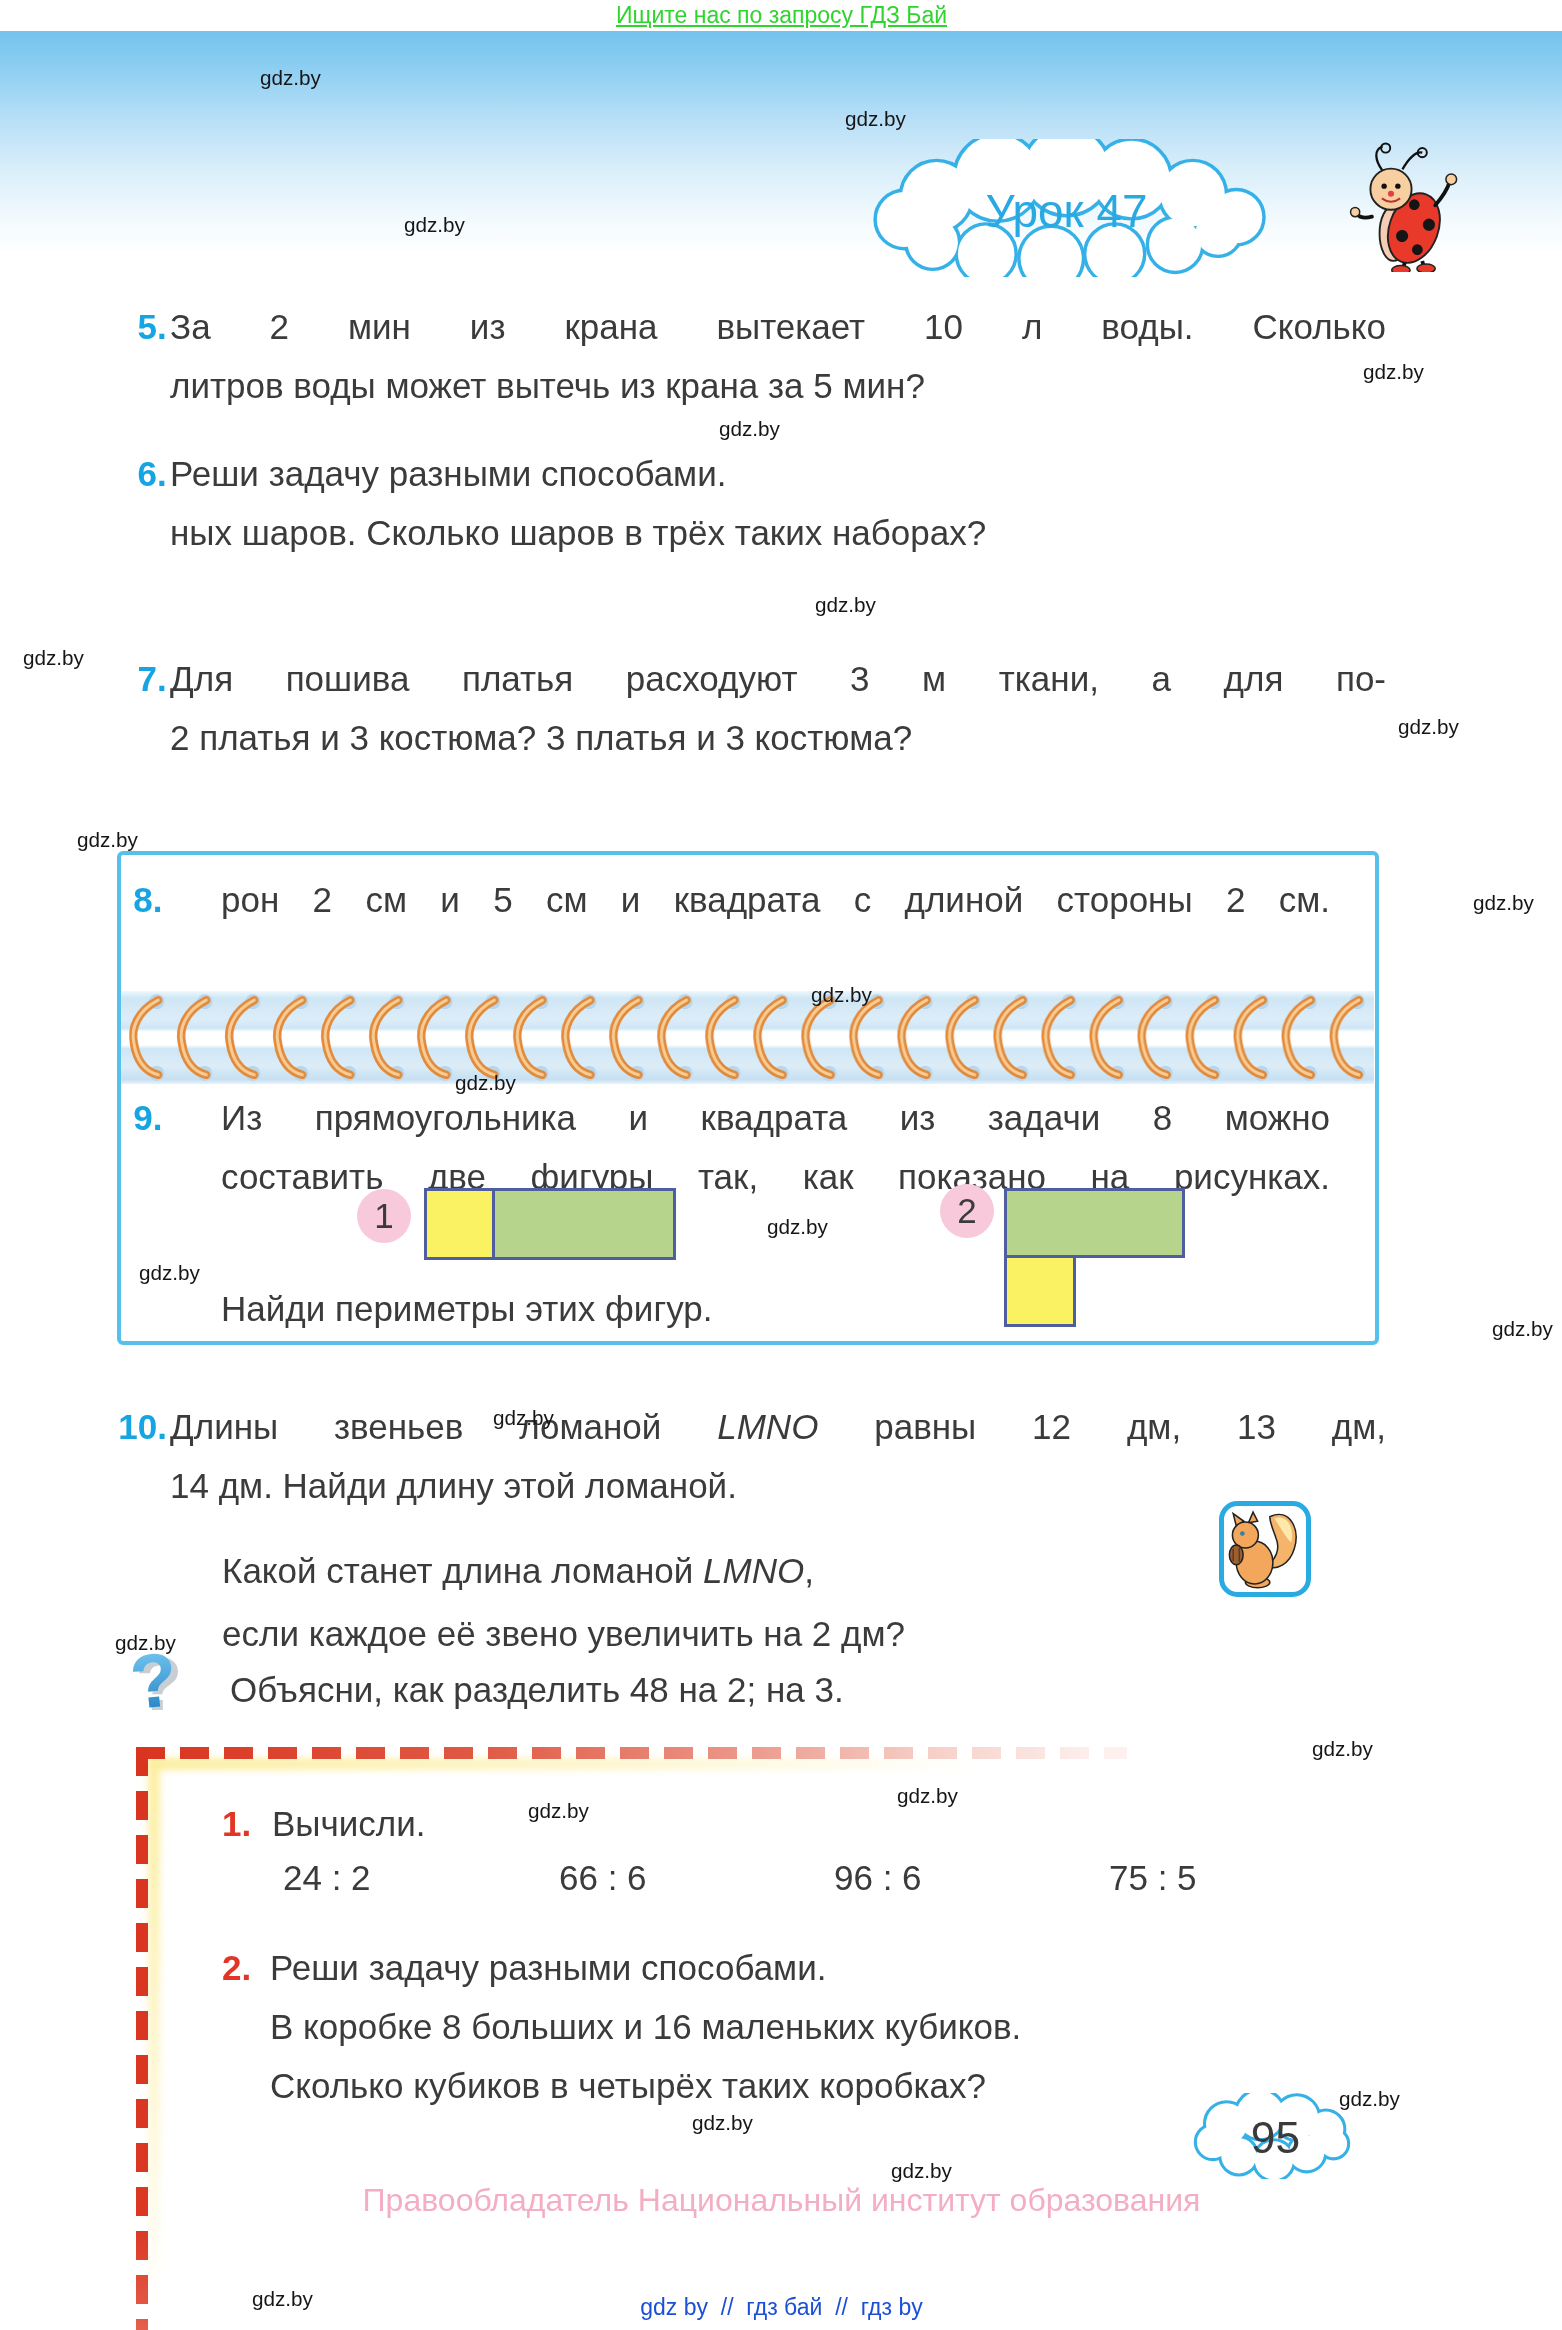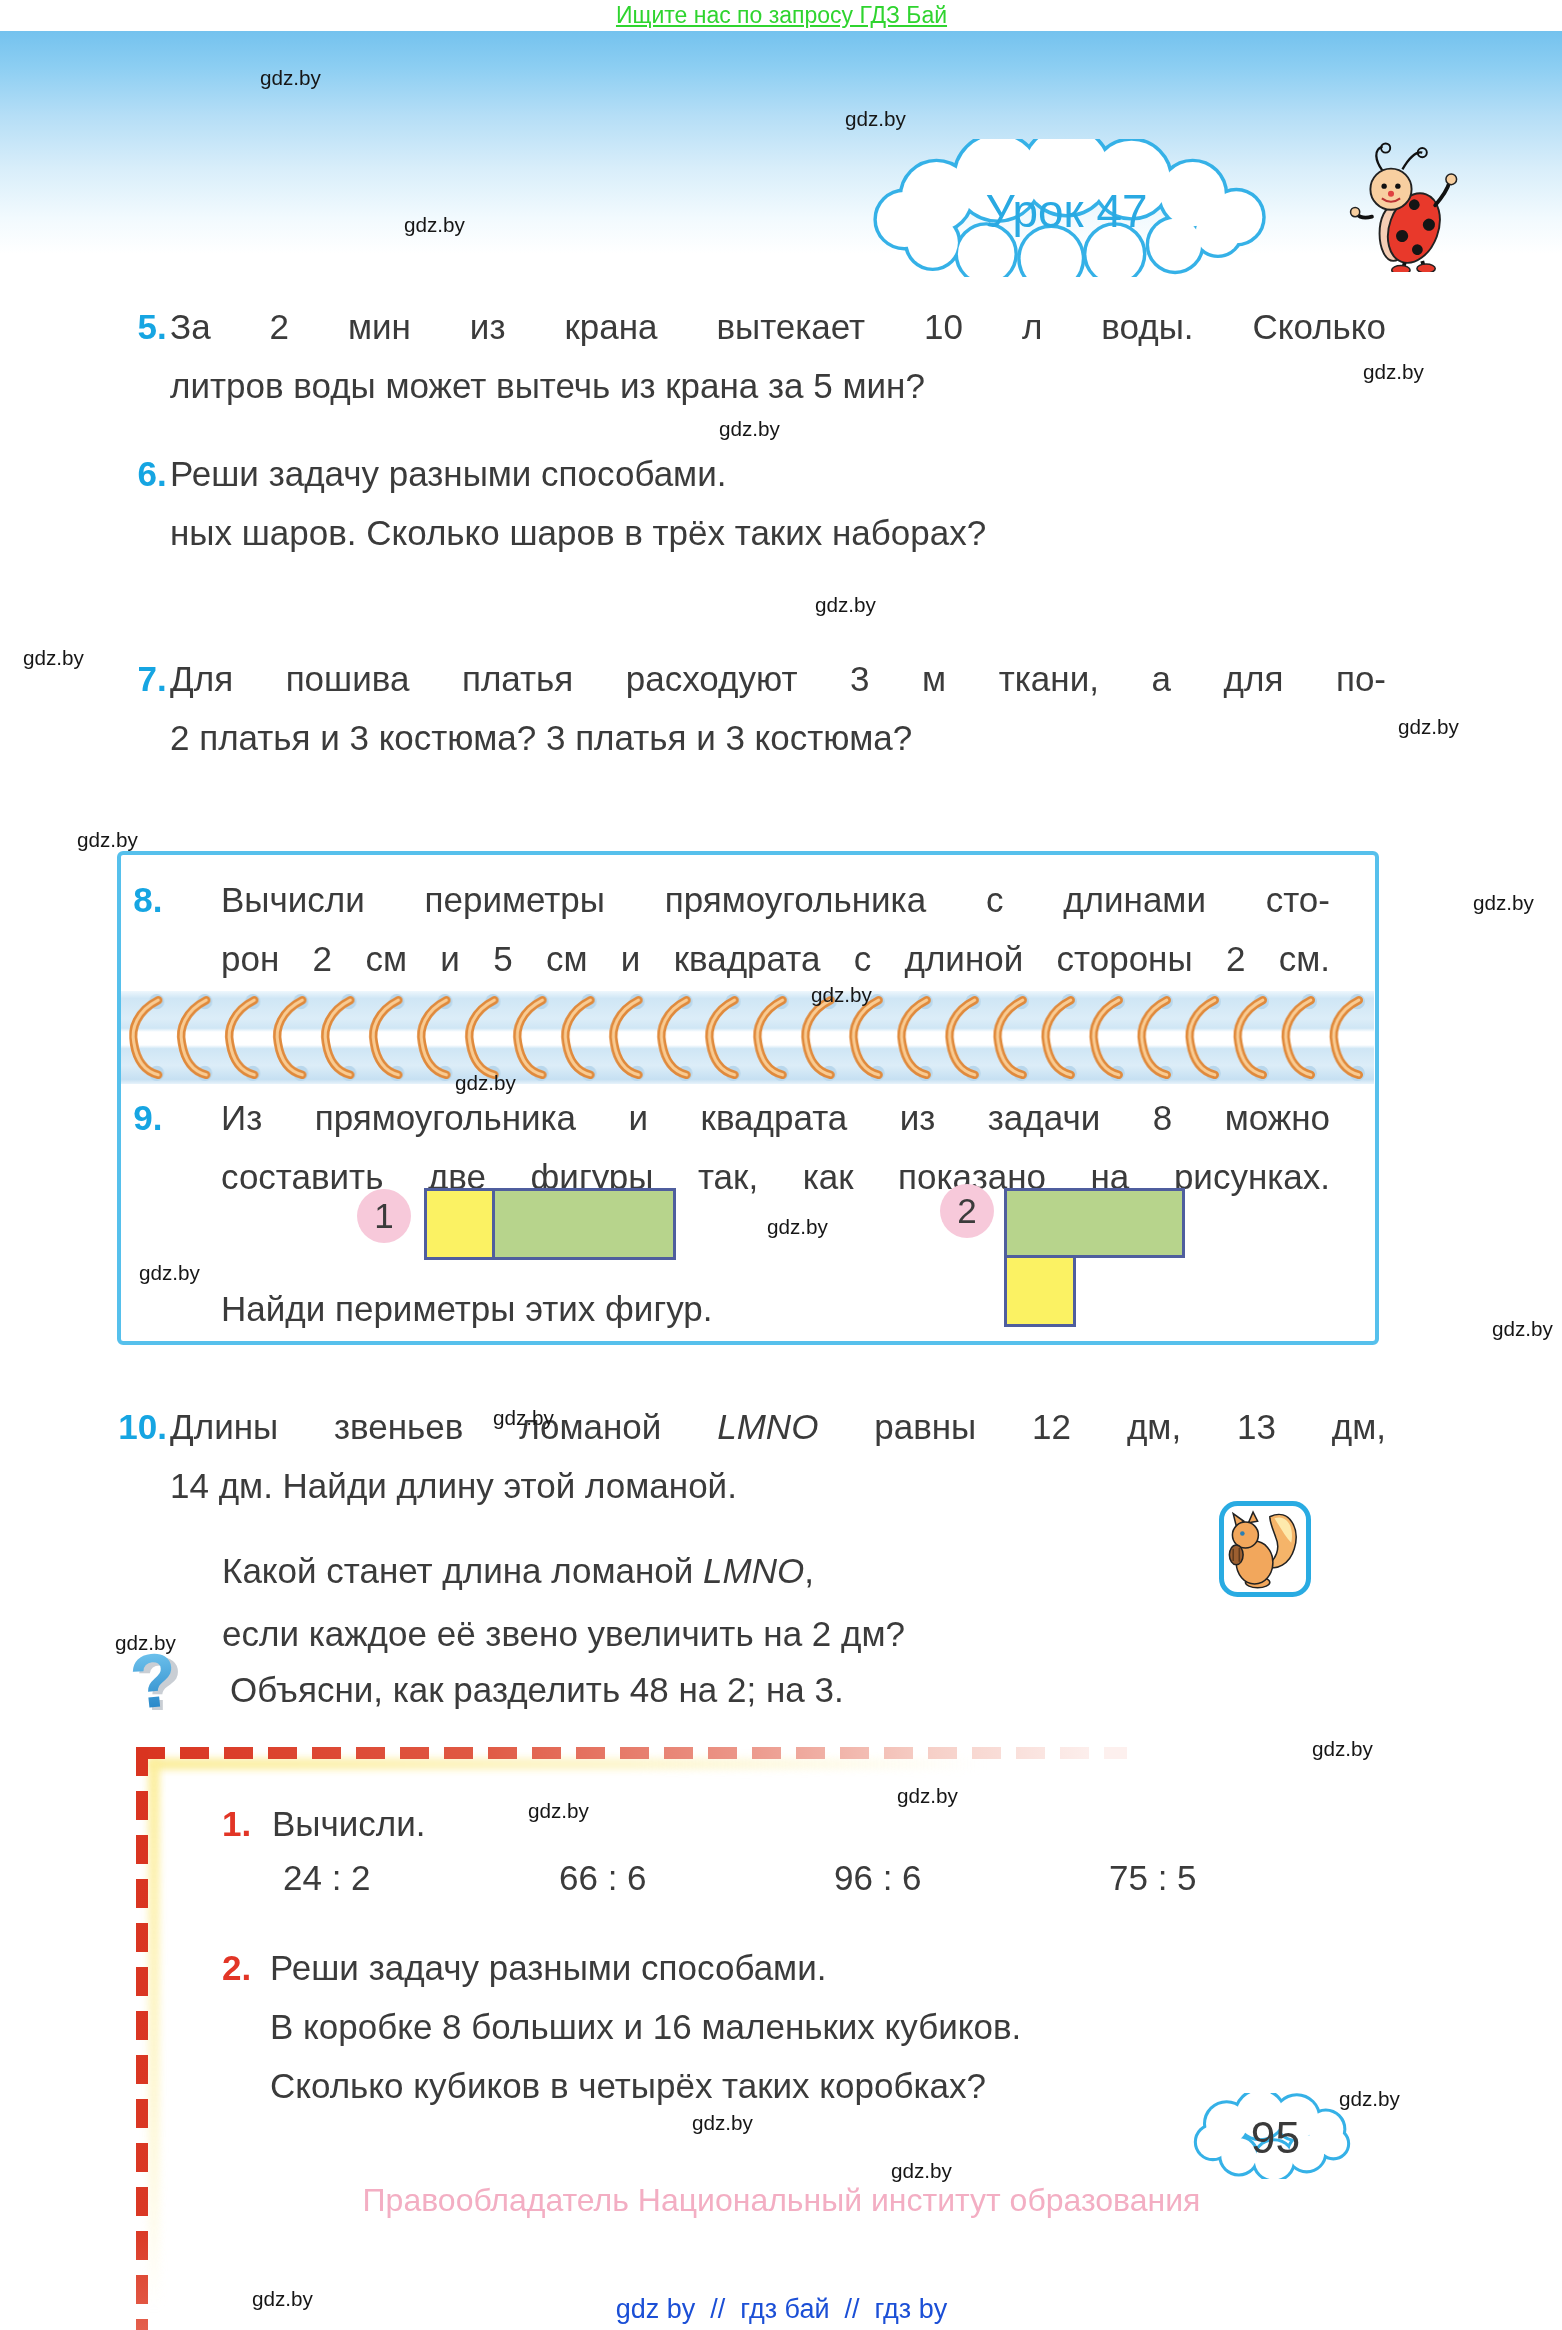--- a/index.html
+++ b/index.html
@@ -42,21 +42,21 @@
   .dash-left{left:136px;top:1747px;width:11.5px;height:584px;
     background:linear-gradient(180deg,#d93420 0%,#da3824 82%,#e4604d 100%);
     -webkit-mask-image:repeating-linear-gradient(180deg,#000 0 29px,transparent 29px 44px);
             mask-image:repeating-linear-gradient(180deg,#000 0 29px,transparent 29px 44px);}
   .glow-top{left:149px;top:1758px;width:880px;height:12.2px;filter:blur(3.8px);
     background:linear-gradient(90deg,#fcee9d 0%,#fdf6cf 55%,rgba(255,255,255,0) 95%);}
   .glow-left{left:148px;top:1759px;width:12.2px;height:551px;filter:blur(3.8px);
     background:linear-gradient(180deg,#fcee9d 0%,rgba(253,246,207,.7) 70%,rgba(255,255,255,0) 100%);}
   
   .copyright{top:2182px;left:0;width:100%;text-align:center;font-size:32px;color:#f3aec3;}
-  .links{top:2294px;left:0;width:100%;text-align:center;font-size:27px;color:#1b4fd6;white-space:pre;}
+  .links{top:2294px;left:0;width:100%;text-align:center;font-size:23px;color:#1b4fd6;white-space:pre;}
   
   .wm{position:absolute;font-size:20.7px;color:#161616;white-space:nowrap;z-index:6;}
   svg text{font-family:"Liberation Sans", sans-serif;}
   i{font-style:italic;}
 </style>
 </head>
 <body>
 
 <div>
 
@@ -146,21 +146,20 @@
     <div class="plines w-out">
       <div class="line j">Для пошива платья расходуют 3 м ткани, а для по-</div>
       <div class="line">2 платья и 3 костюма? 3 платья и 3 костюма?</div>
     </div>
   </div>
 
   <div class="abs box8">
     <div class="inner" style="left:0;top:15.3px;width:100%">
       <span class="pnum blue" style="left:12.2px">8.</span>
       <div class="plines w-in" style="margin-left:100px">
-        <div class="line j">Вычисли периметры прямоугольника с длинами сто-</div>
         <div class="line j">рон 2 см и 5 см и квадрата с длиной стороны 2 см.</div>
       </div>
     </div>
 
     <div class="inner spiralband">
       <svg width="1253" height="93" viewBox="0 0 1638 122">
         <defs>
           <pattern id="coil" width="63" height="122" patternUnits="userSpaceOnUse">
             <circle cx="44" cy="14" r="10" fill="#b9d7ec"></circle>
             <circle cx="44" cy="108" r="10" fill="#b9d7ec"></circle>

